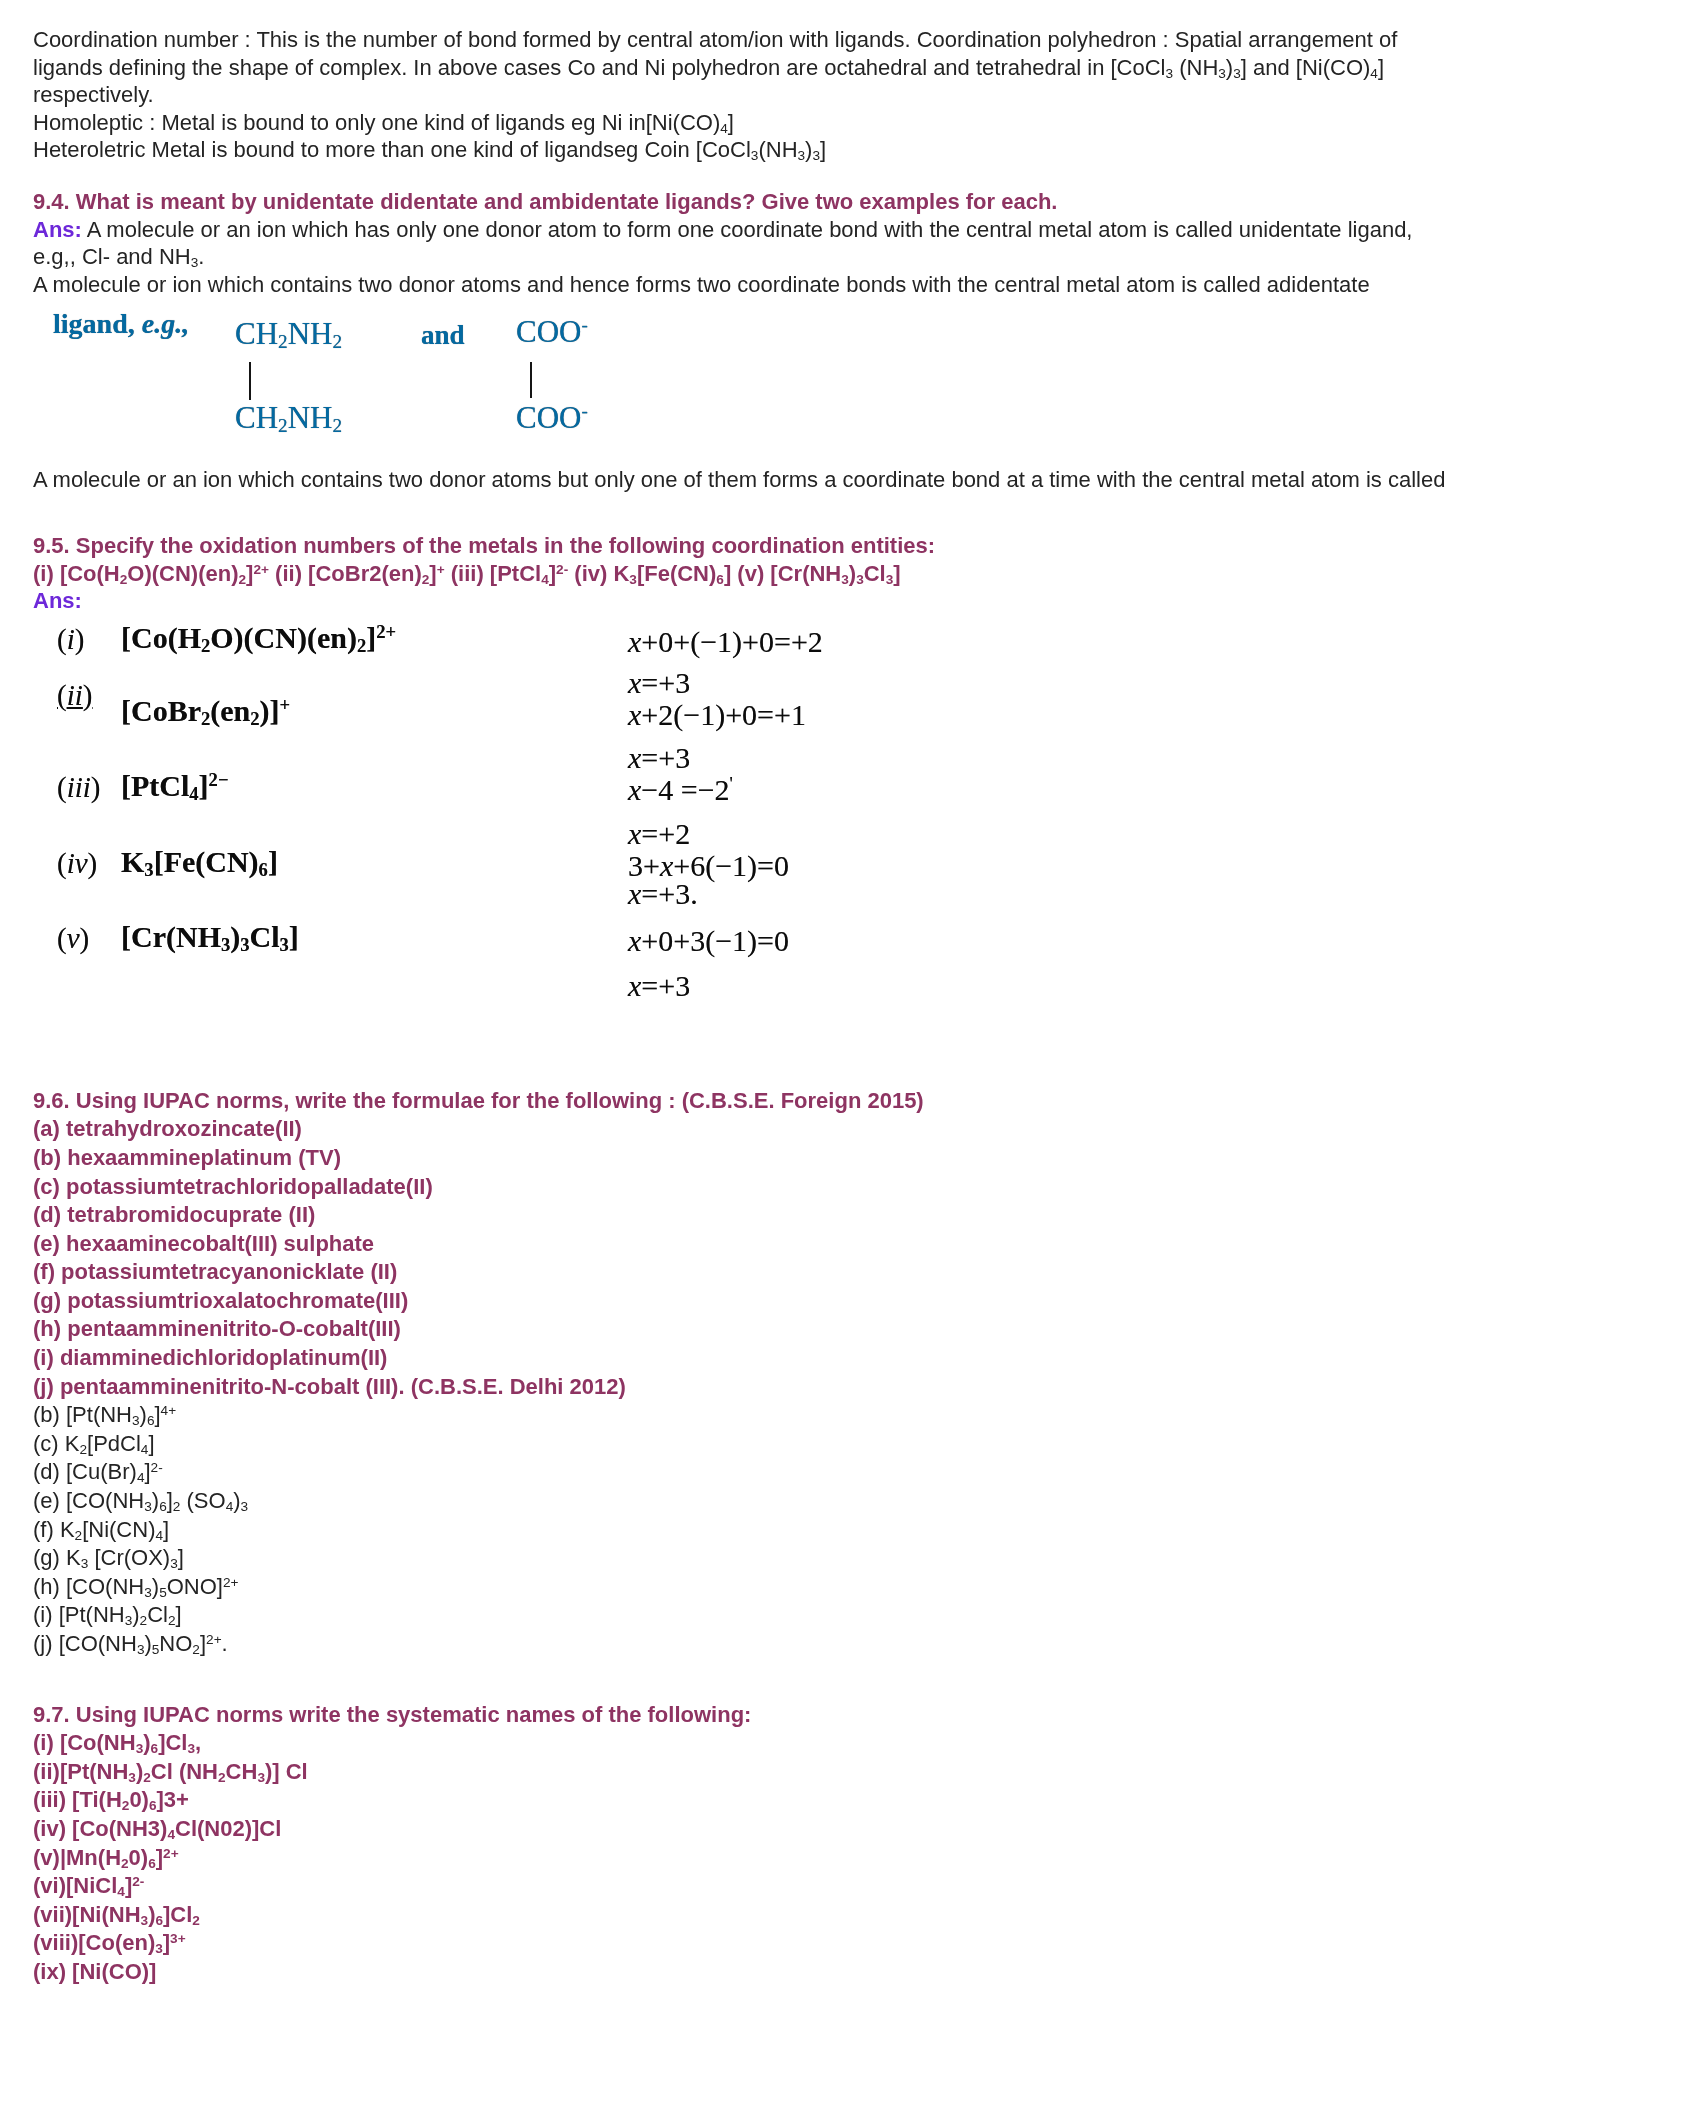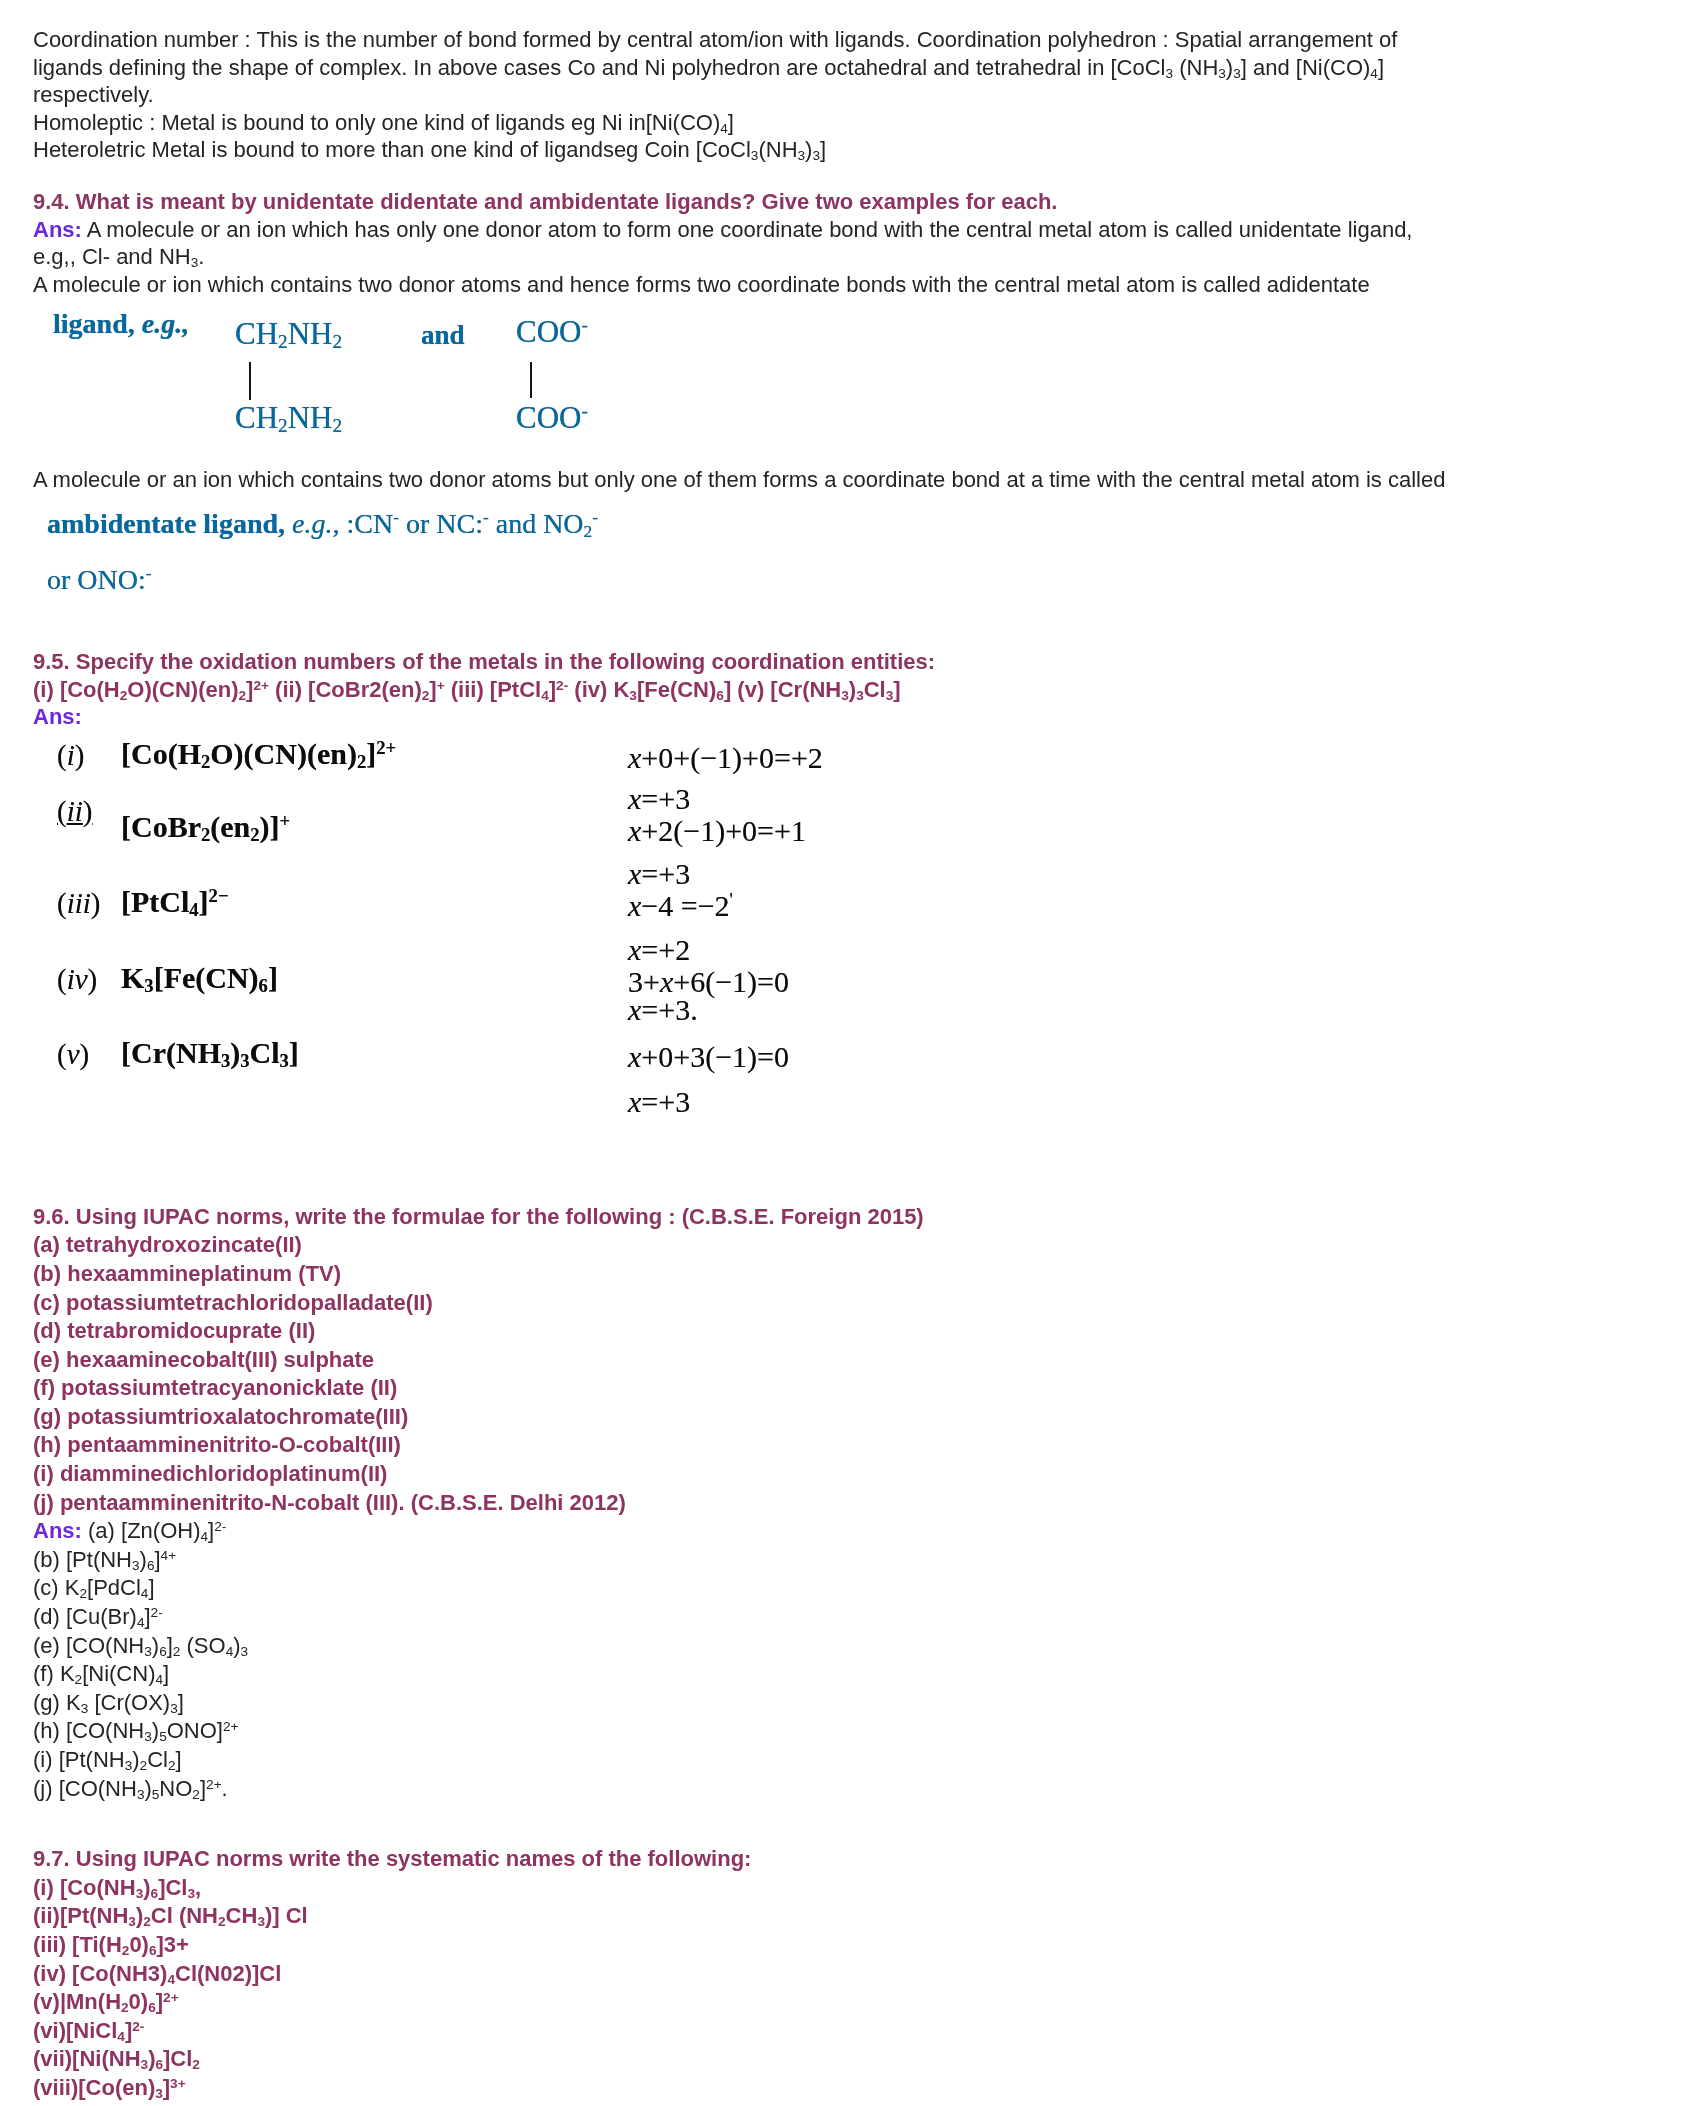--- a/index.html
+++ b/index.html
@@ -82,24 +82,20 @@
     <div class="bond" style="left:216px;top:58px;height:38px;"></div>
     <div class="abs f" style="left:202px;top:96px;">CH<sub>2</sub>NH<sub>2</sub></div>
     <div class="abs conj">and</div>
     <div class="abs f" style="left:483px;top:10px;">COO<sup>-</sup></div>
     <div class="bond" style="left:497px;top:58px;height:36px;"></div>
     <div class="abs f" style="left:483px;top:96px;">COO<sup>-</sup></div>
   </div>
 
   <div class="line mt-sm">A molecule or an ion which contains two donor atoms but only one of them forms a coordinate bond at a time with the central metal atom is called</div>
 
-  <div class="scan scanB">
-    <div class="abs t" style="left:14px;top:2px;"><span class="b">ambidentate ligand,</span> <i>e.g.,</i> <span>:CN<sup>-</sup> or NC:<sup>-</sup> and NO<sub>2</sub><sup>-</sup></span></div>
-    <div class="abs t" style="left:14px;top:58px;">or ONO:<sup>-</sup></div>
-  </div>
 
   <div class="line q mt-95">9.5. Specify the oxidation numbers of the metals in the following coordination entities:</div>
   <div class="line q">(i) [Co(H<sub>2</sub>O)(CN)(en)<sub>2</sub>]<sup>2+</sup> (ii) [CoBr2(en)<sub>2</sub>]<sup>+</sup> (iii) [PtCl<sub>4</sub>]<sup>2-</sup> (iv) K<sub>3</sub>[Fe(CN)<sub>6</sub>] (v) [Cr(NH<sub>3</sub>)<sub>3</sub>Cl<sub>3</sub>]</div>
   <div class="line"><span class="ans">Ans:</span></div>
 
   <div class="hand">
     <div class="abs hnum" style="top:2px;">(<i>i</i>)</div>
     <div class="abs hfor" style="top:0px;">[Co(H<sub>2</sub>O)(CN)(en)<sub>2</sub>]<sup>2+</sup></div>
     <div class="abs heq" style="top:4px;"><i>x</i>+0+(−1)+0=+2</div>
     <div class="abs heq" style="top:45px;"><i>x</i>=+3</div>
@@ -129,21 +125,20 @@
   <div class="line q l28">(a) tetrahydroxozincate(II)</div>
   <div class="line q l28">(b) hexaammineplatinum (TV)</div>
   <div class="line q l28">(c) potassiumtetrachloridopalladate(II)</div>
   <div class="line q l28">(d) tetrabromidocuprate (II)</div>
   <div class="line q l28">(e) hexaaminecobalt(III) sulphate</div>
   <div class="line q l28">(f) potassiumtetracyanonicklate (II)</div>
   <div class="line q l28">(g) potassiumtrioxalatochromate(III)</div>
   <div class="line q l28">(h) pentaamminenitrito-O-cobalt(III)</div>
   <div class="line q l28">(i) diamminedichloridoplatinum(II)</div>
   <div class="line q l28">(j) pentaamminenitrito-N-cobalt (III). (C.B.S.E. Delhi 2012)</div>
-  <div class="line l28"><span class="ans">Ans:</span> <span>(a) [Zn(OH)<sub>4</sub>]<sup>2-</sup></span></div>
   <div class="line l28">(b) [Pt(NH<sub>3</sub>)<sub>6</sub>]<sup>4+</sup></div>
   <div class="line l28">(c) K<sub>2</sub>[PdCl<sub>4</sub>]</div>
   <div class="line l28">(d) [Cu(Br)<sub>4</sub>]<sup>2-</sup></div>
   <div class="line l28">(e) [CO(NH<sub>3</sub>)<sub>6</sub>]<sub>2</sub> (SO<sub>4</sub>)<sub>3</sub></div>
   <div class="line l28">(f) K<sub>2</sub>[Ni(CN)<sub>4</sub>]</div>
   <div class="line l28">(g) K<sub>3</sub> [Cr(OX)<sub>3</sub>]</div>
   <div class="line l28">(h) [CO(NH<sub>3</sub>)<sub>5</sub>ONO]<sup>2+</sup></div>
   <div class="line l28">(i) [Pt(NH<sub>3</sub>)<sub>2</sub>Cl<sub>2</sub>]</div>
   <div class="line l28">(j) [CO(NH<sub>3</sub>)<sub>5</sub>NO<sub>2</sub>]<sup>2+</sup>.</div>
 

